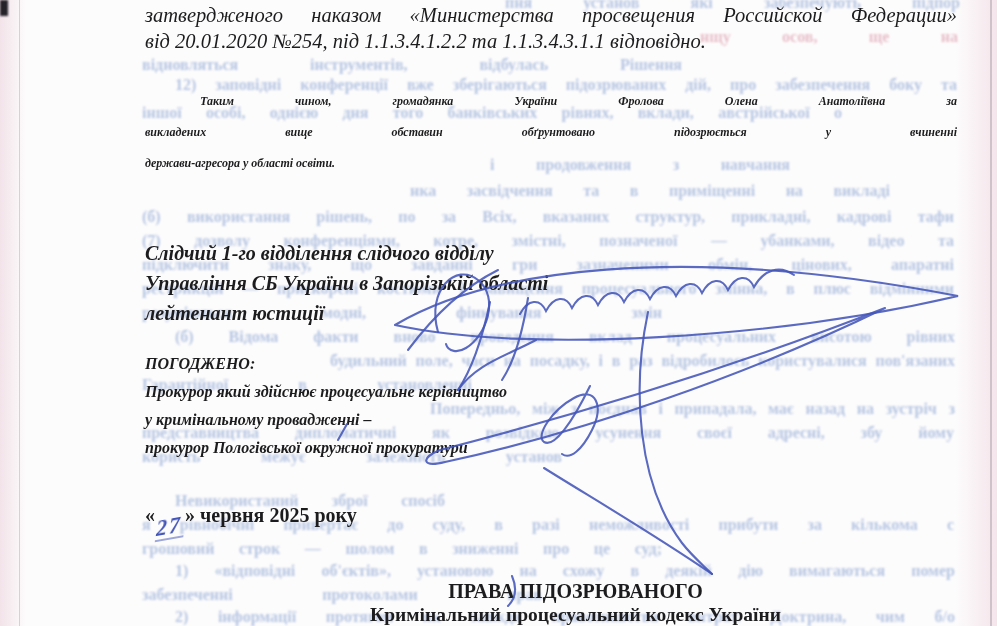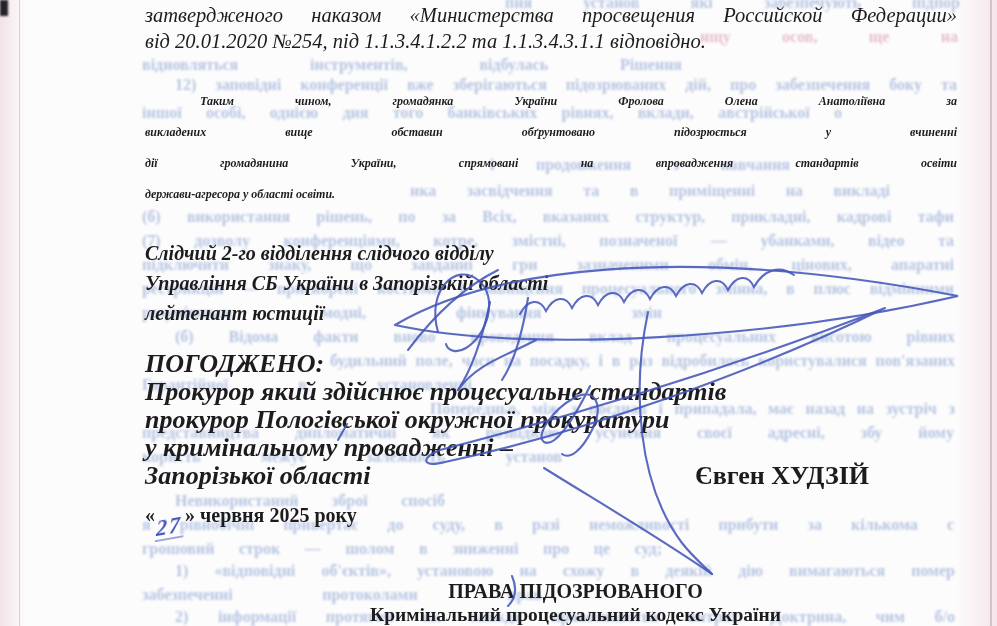--- a/index.html
+++ b/index.html
@@ -34,21 +34,21 @@
 
   
   .txt-layer{position:absolute;inset:0;z-index:2;}
   .block{position:absolute;left:145px;width:812px;}
   .line{white-space:nowrap;font-style:italic;}
   .stretch{text-align:justify;text-align-last:justify;}
   .hdr{top:2px;font-size:20.5px;line-height:26px;font-weight:normal;}
   .para{top:86px;font-size:12px;line-height:31px;font-weight:bold;}
   .para .indent{padding-left:55px;}
   .inv{top:238px;font-size:20px;line-height:30px;font-weight:bold;}
-  .appr{top:350px;font-size:26px;line-height:28px;font-weight:bold;}
+  .appr{top:350px;font-size:16px;line-height:28px;font-weight:bold;}
   .sig-row{display:flex;justify-content:space-between;align-items:flex-end;}
   .name-right{white-space:nowrap;}
   .name-inset{margin-right:88px;}
   .dateline{top:502px;font-size:20px;line-height:26px;font-weight:bold;}
   .day-gap{display:inline-block;width:30px;position:relative;vertical-align:baseline;}
   .day-hand{
     position:absolute;left:0px;top:-6px;
     font-style:italic;font-size:22px;letter-spacing:2px;
     color:var(--ink,#4355b8);
     transform:rotate(-10deg) skewX(-12deg);
@@ -105,41 +105,36 @@
   <div class="txt-layer">
 
     <div class="block hdr">
       <div class="line stretch">затвердженого наказом «Министерства просвещения Российской Федерации»</div>
       <div class="line">від 20.01.2020 №254, під 1.1.3.4.1.2.2 та 1.1.3.4.3.1.1 відповідно.</div>
     </div>
 
     <div class="block para">
       <div class="line stretch indent">Таким чином, громадянка України Фролова Олена Анатоліївна за</div>
       <div class="line stretch">викладених вище обставин обґрунтовано підозрюється у вчиненні</div>
-      <div class="line stretch">дії громадянина України, спрямовані на впровадження стандартів освіти</div>
       <div class="line">держави-агресора у області освіти.</div>
     </div>
 
     <div class="block inv">
-      <div class="line">Слідчий 2-го відділення слідчого відділу</div>
+      <div class="line">Слідчий 1-го відділення слідчого відділу</div>
       <div class="line">Управління СБ України в Запорізькій області</div>
       <div class="sig-row">
         <span class="line">лейтенант юстиції</span>
       </div>
     </div>
 
     <div class="block appr">
       <div class="line">ПОГОДЖЕНО:</div>
-      <div class="line">Прокурор який здійснює процесуальне стандартів</div>
+      <div class="line">Прокурор який здійснює процесуальне керівництво</div>
+      <div class="line">у кримінальному провадженні –</div>
       <div class="line">прокурор Пологівської окружної прокуратури</div>
-      <div class="line">у кримінальному провадженні –</div>
-      <div class="sig-row">
-        <span class="line">Запорізької області</span>
-        <span class="name-right name-inset">Євген ХУДЗІЙ</span>
-      </div>
     </div>
 
     <div class="block dateline">
       <span>«</span><span class="day-gap"><span class="day-hand">27</span></span><span>» червня 2025 року</span>
     </div>
 
     <div class="footer">
       <div class="f1">ПРАВА ПІДОЗРЮВАНОГО</div>
       <div class="f2">Кримінальний процесуальний кодекс України</div>
     </div>

